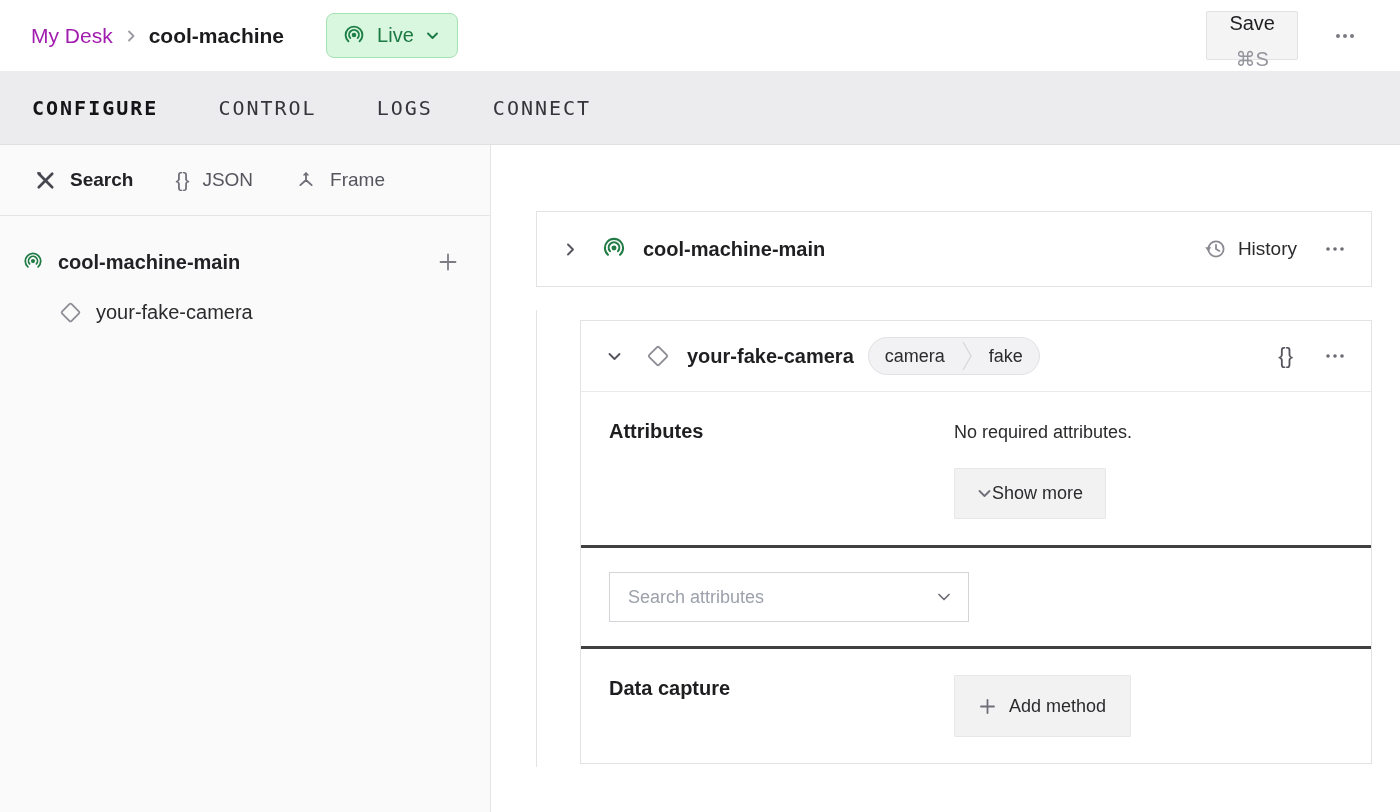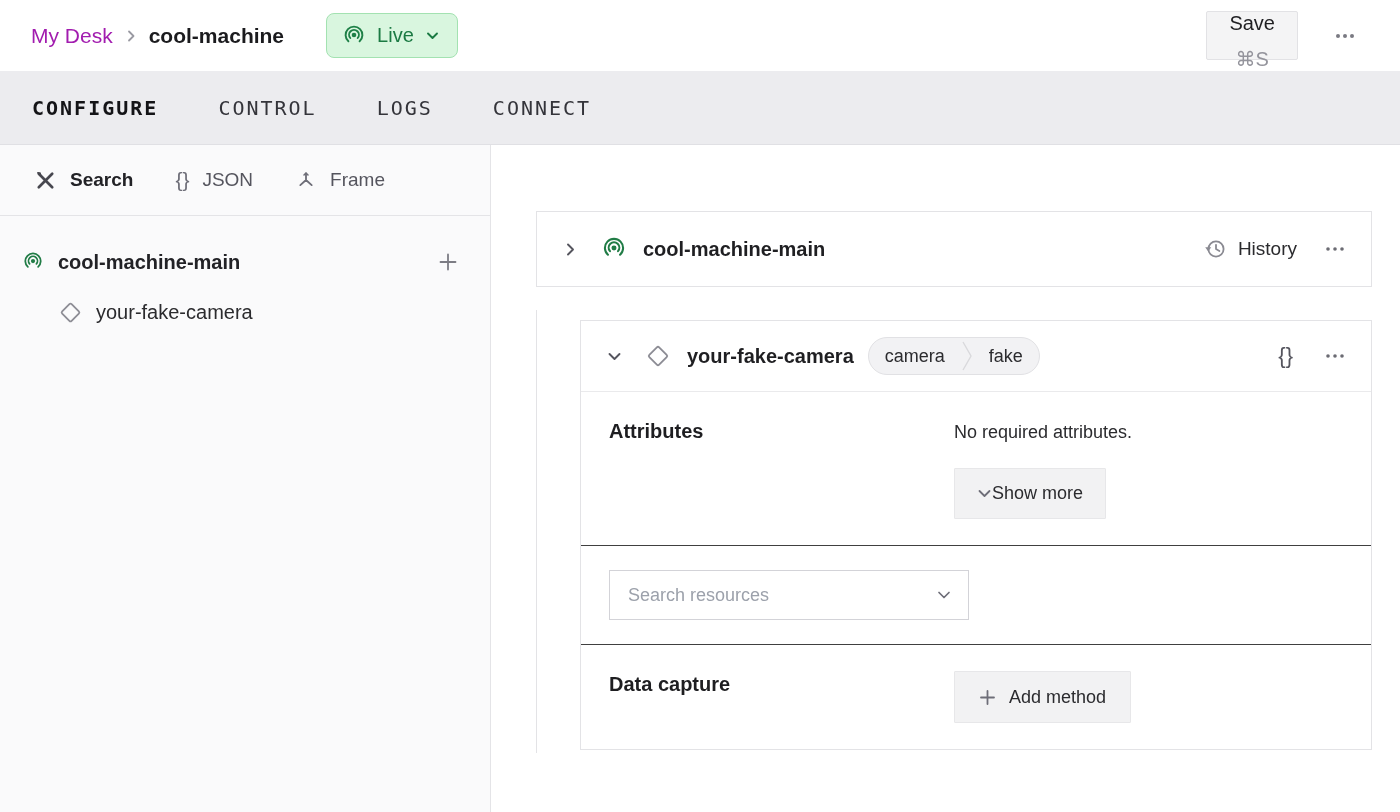--- a/index.html
+++ b/index.html
@@ -64,36 +64,36 @@
   .res-header { height:71px; display:flex; align-items:center; padding:0 20px 0 26px; border-bottom:1px solid #eaeaec; }
   .res-header .chev { margin-right:23px; }
   .res-title { font-size:20px; font-weight:700; color:#1f1f22; margin-left:16px; }
   .model-pill { margin-left:14px; display:flex; align-items:center; height:38px;
     background:#f2f2f4; border:1px solid #e1e1e4; border-radius:9999px; font-size:18px; color:#2b2b2e; }
   .model-pill .seg { padding:0 16px; display:flex; align-items:center; }
   .pill-sep { display:flex; align-items:center; height:100%; }
   .res-right { margin-left:auto; display:flex; align-items:center; gap:22px; }
   .braces { font-size:22px; color:#55555e; font-weight:400; }
 
-  .section { display:flex; border-bottom:1px solid #404040; padding:26px 28px; }
+  .section { display:flex; border-bottom:3px solid #404040; padding:26px 28px; }
   .section:last-child { border-bottom:none; }
   .section-label { width:345px; flex:0 0 345px; font-size:20px; font-weight:600; color:#1e1e21; padding-top:2px; }
   .section-body { flex:1; }
   .empty-text { font-size:18px; color:#2b2b2e; padding-top:4px; }
   .gray-btn { display:inline-flex; align-items:center; gap:0; height:51px; padding:0 22px;
     background:#f2f2f3; border:1px solid #e7e7e9; font-size:18px; color:#2b2b2e; cursor:pointer;
     font-family:inherit; border-radius:1px; }
   .showmore-btn { margin-top:25px; }
   .section.depends { align-items:center; padding-top:24px; padding-bottom:24px; }
   .section.depends .section-label { padding-top:0; }
   .select-box { width:360px; height:50px; border:1px solid #d3d3d8; background:#fff; display:flex;
     align-items:center; padding:0 16px 0 18px; cursor:pointer; }
   .placeholder { font-size:18px; color:#9ca1ab; }
   .select-box .chev { margin-left:auto; }
-  .addmethod-btn { height:52px; padding:0 24px; gap:13px; }
+  .addmethod-btn { height:62px; padding:0 24px; gap:13px; }
 
   svg { display:block; }
 </style>
 </head>
 <body>
 
 <div class="app">
 
   <header class="topbar">
     <nav class="crumb">
@@ -286,21 +286,21 @@
                     </svg>
                 </span>
                 <span>Show more</span>
               </button>
             </div>
           </div>
 
           <div class="section depends">
             <div class="section-body">
               <div class="select-box">
-                <span class="placeholder">Search resources</span>
+                <span class="placeholder">Search attributes</span>
                 <span class="chev">
                   <svg width="16" height="16" viewBox="0 0 16 16">
                       <path d="M3 5.5 L8 10.5 L13 5.5" fill="none" stroke="#6e6e78" stroke-width="1.7" stroke-linecap="round" stroke-linejoin="round"></path>
                     </svg>
                 </span>
               </div>
             </div>
           </div>
 
           <div class="section">

